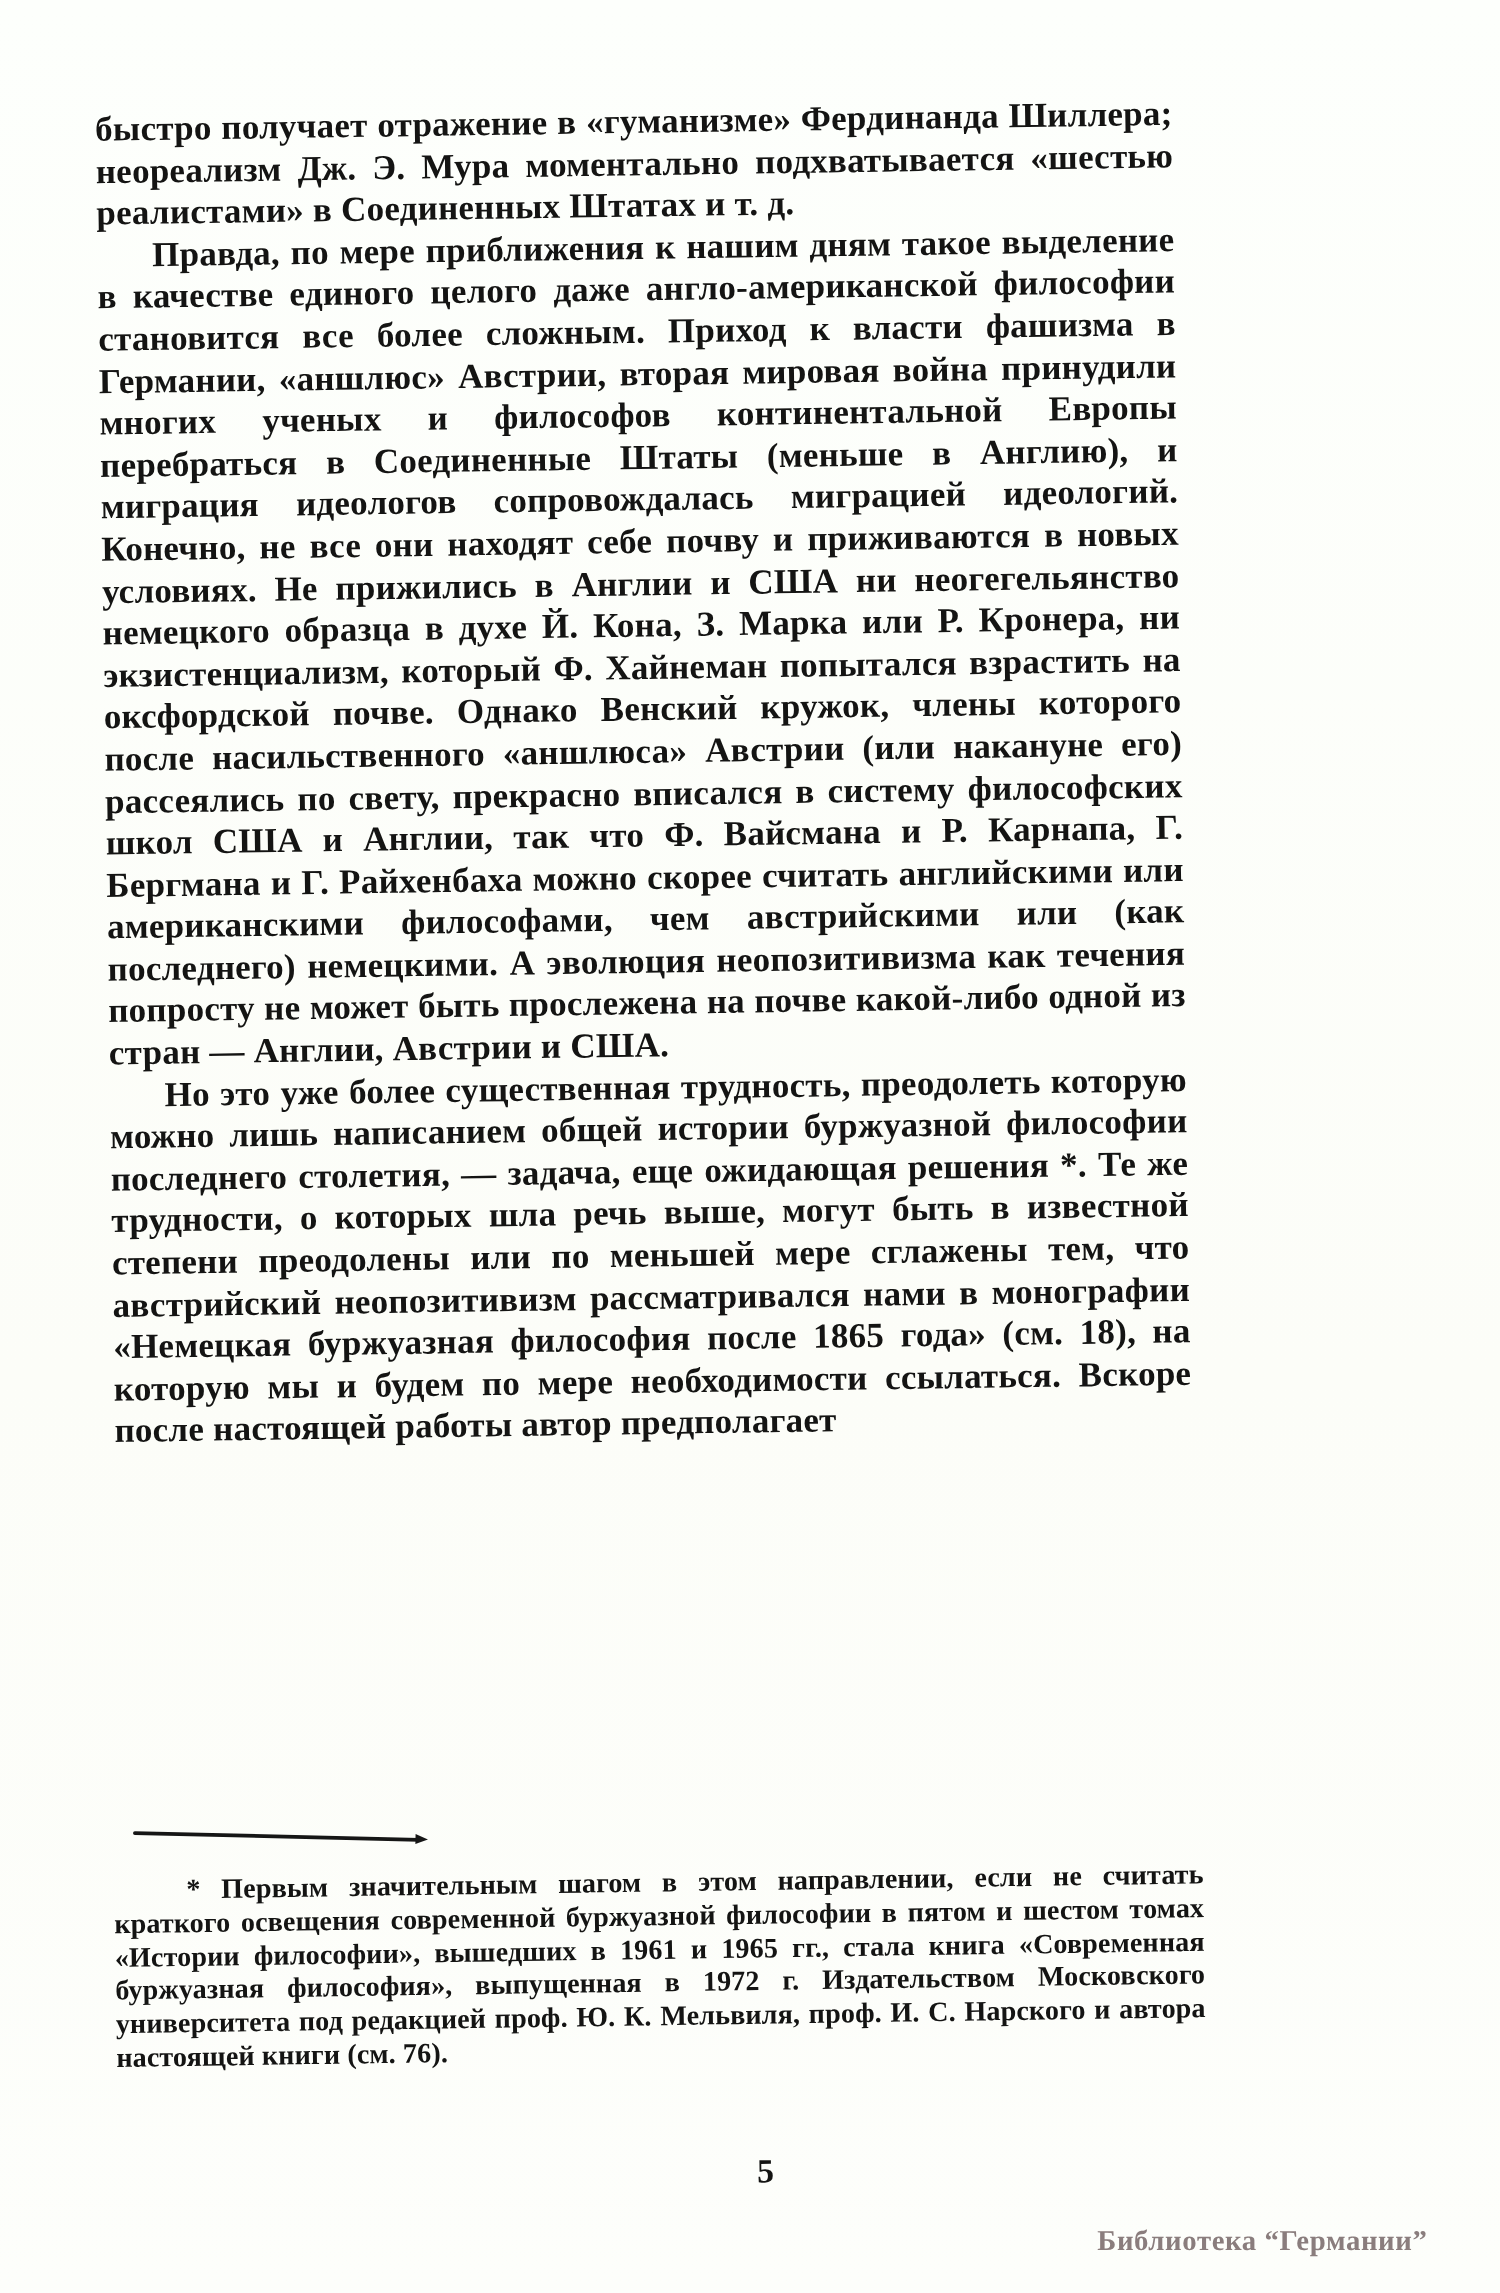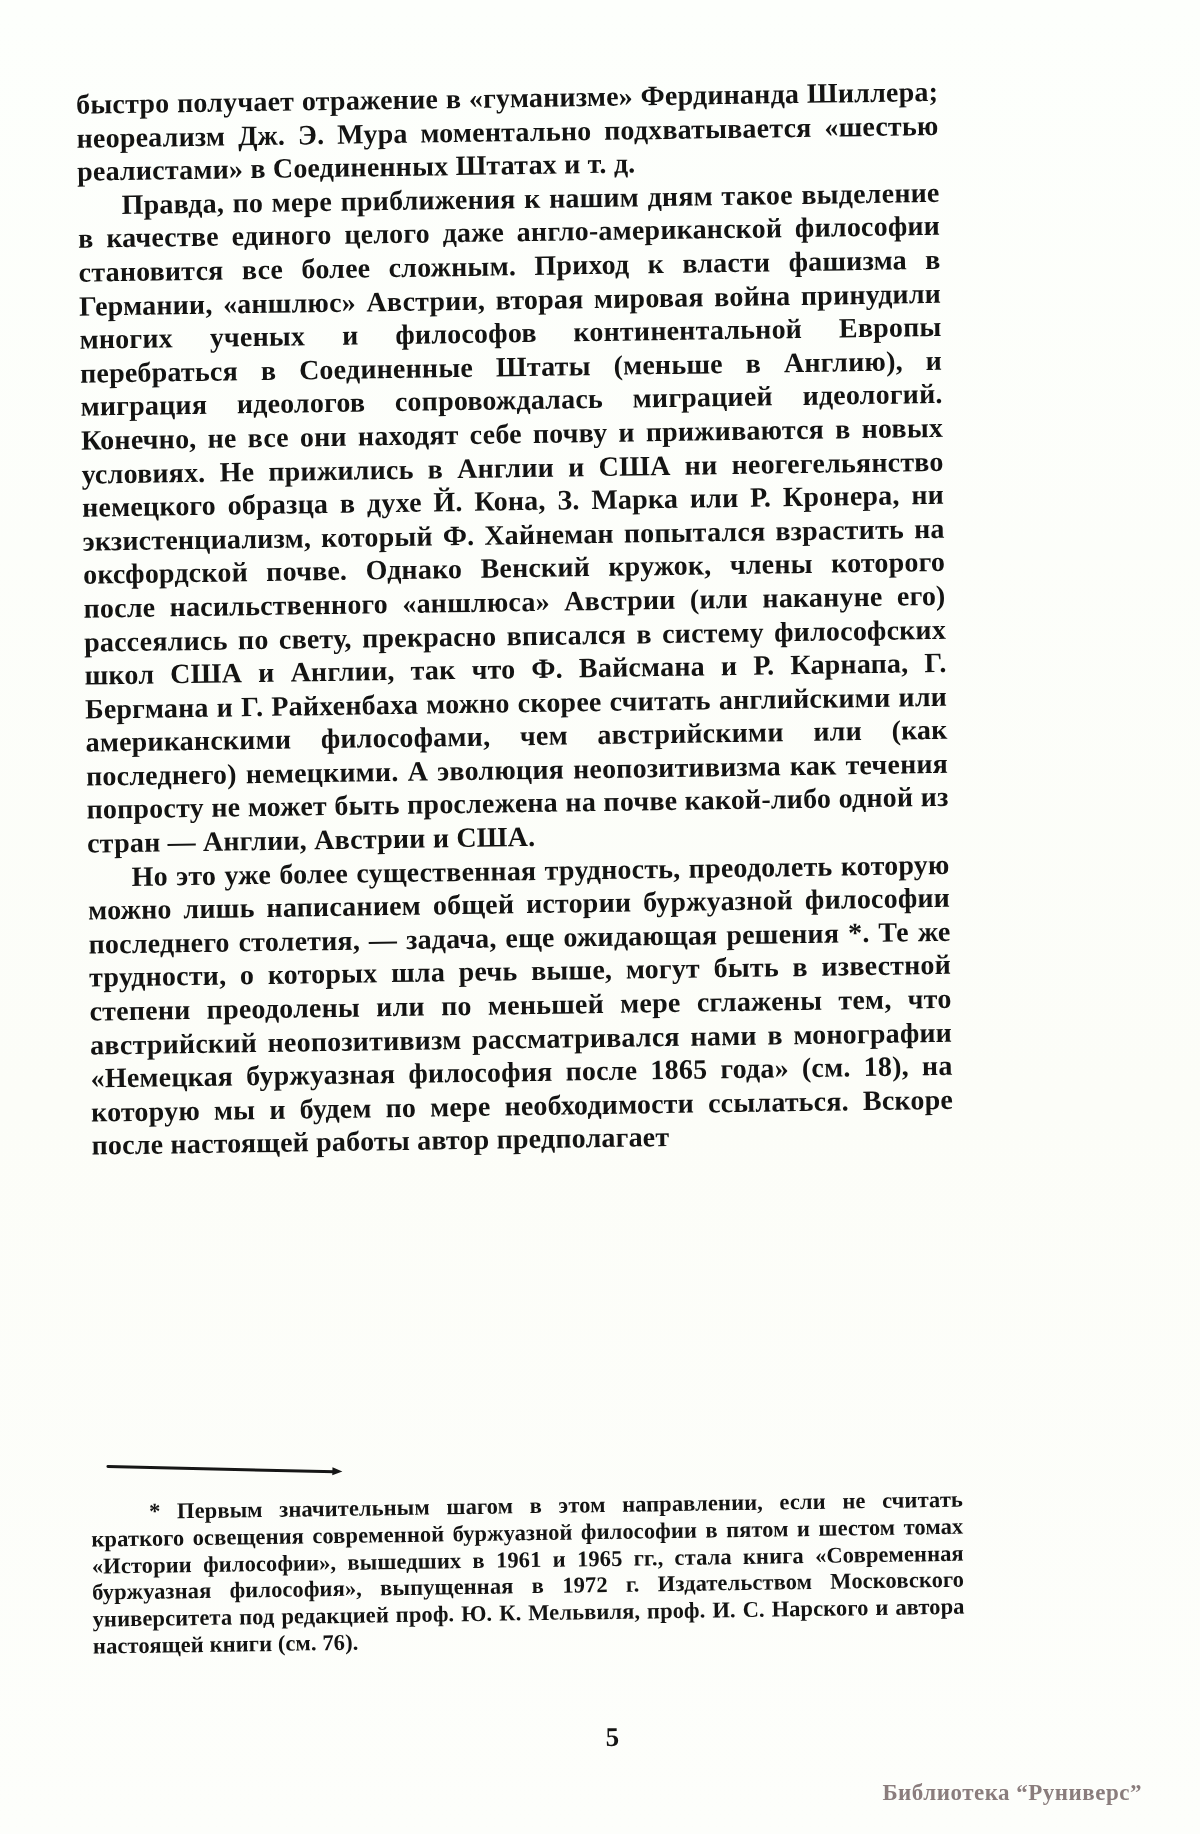--- a/index.html
+++ b/index.html
@@ -112,14 +112,14 @@
 
     <div class="footnote-rule"></div>
 
     <div class="footnote-block">
       <p class="para indent">* Первым значительным шагом в этом направлении, если не считать краткого освещения современной буржуазной философии в пятом и шестом томах «Истории философии», вышедших в 1961 и 1965 гг., стала книга «Современная буржуазная философия», выпущенная в 1972 г. Издательством Московского университета под редакцией проф. Ю. К. Мельвиля, проф. И. С. Нарского и автора настоящей книги (см. 76).</p>
     </div>
 
     <div class="page-number">5</div>
   </div>
 
-  <div class="watermark">Библиотека “Руниверс”</div>
+  <div class="watermark">Библиотека “Германии”</div>
 </div>
 
 </body></html>

